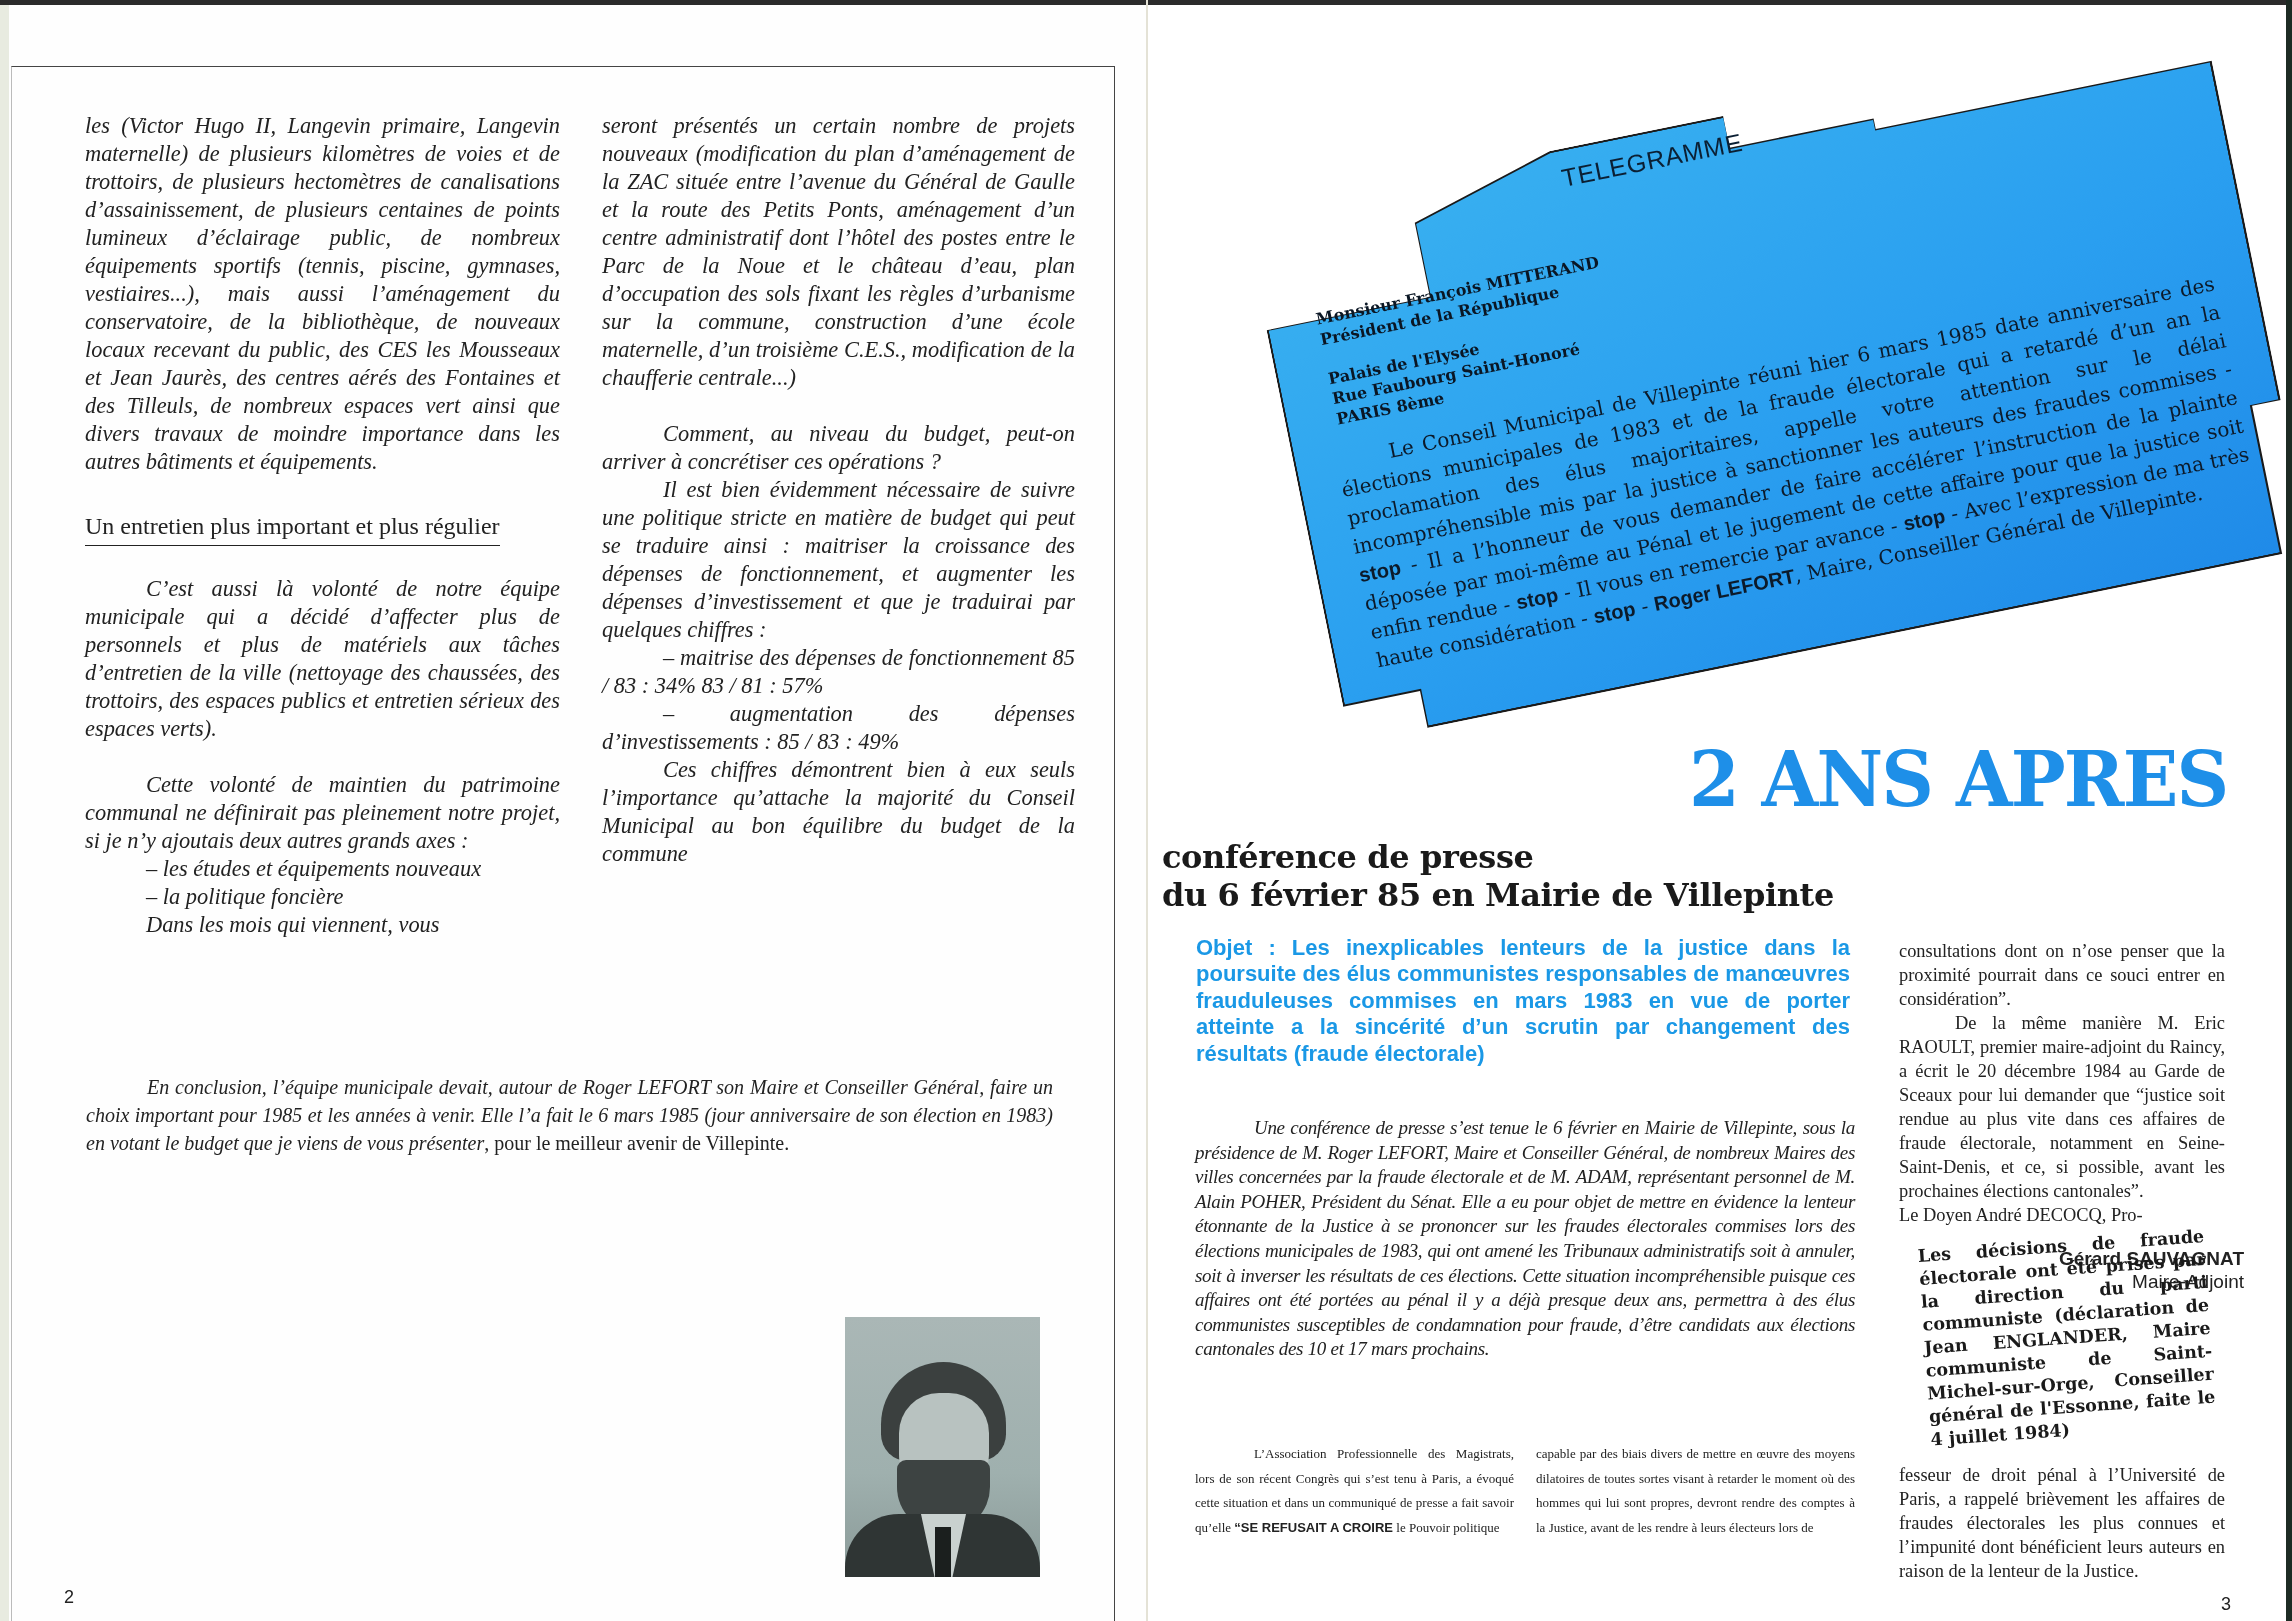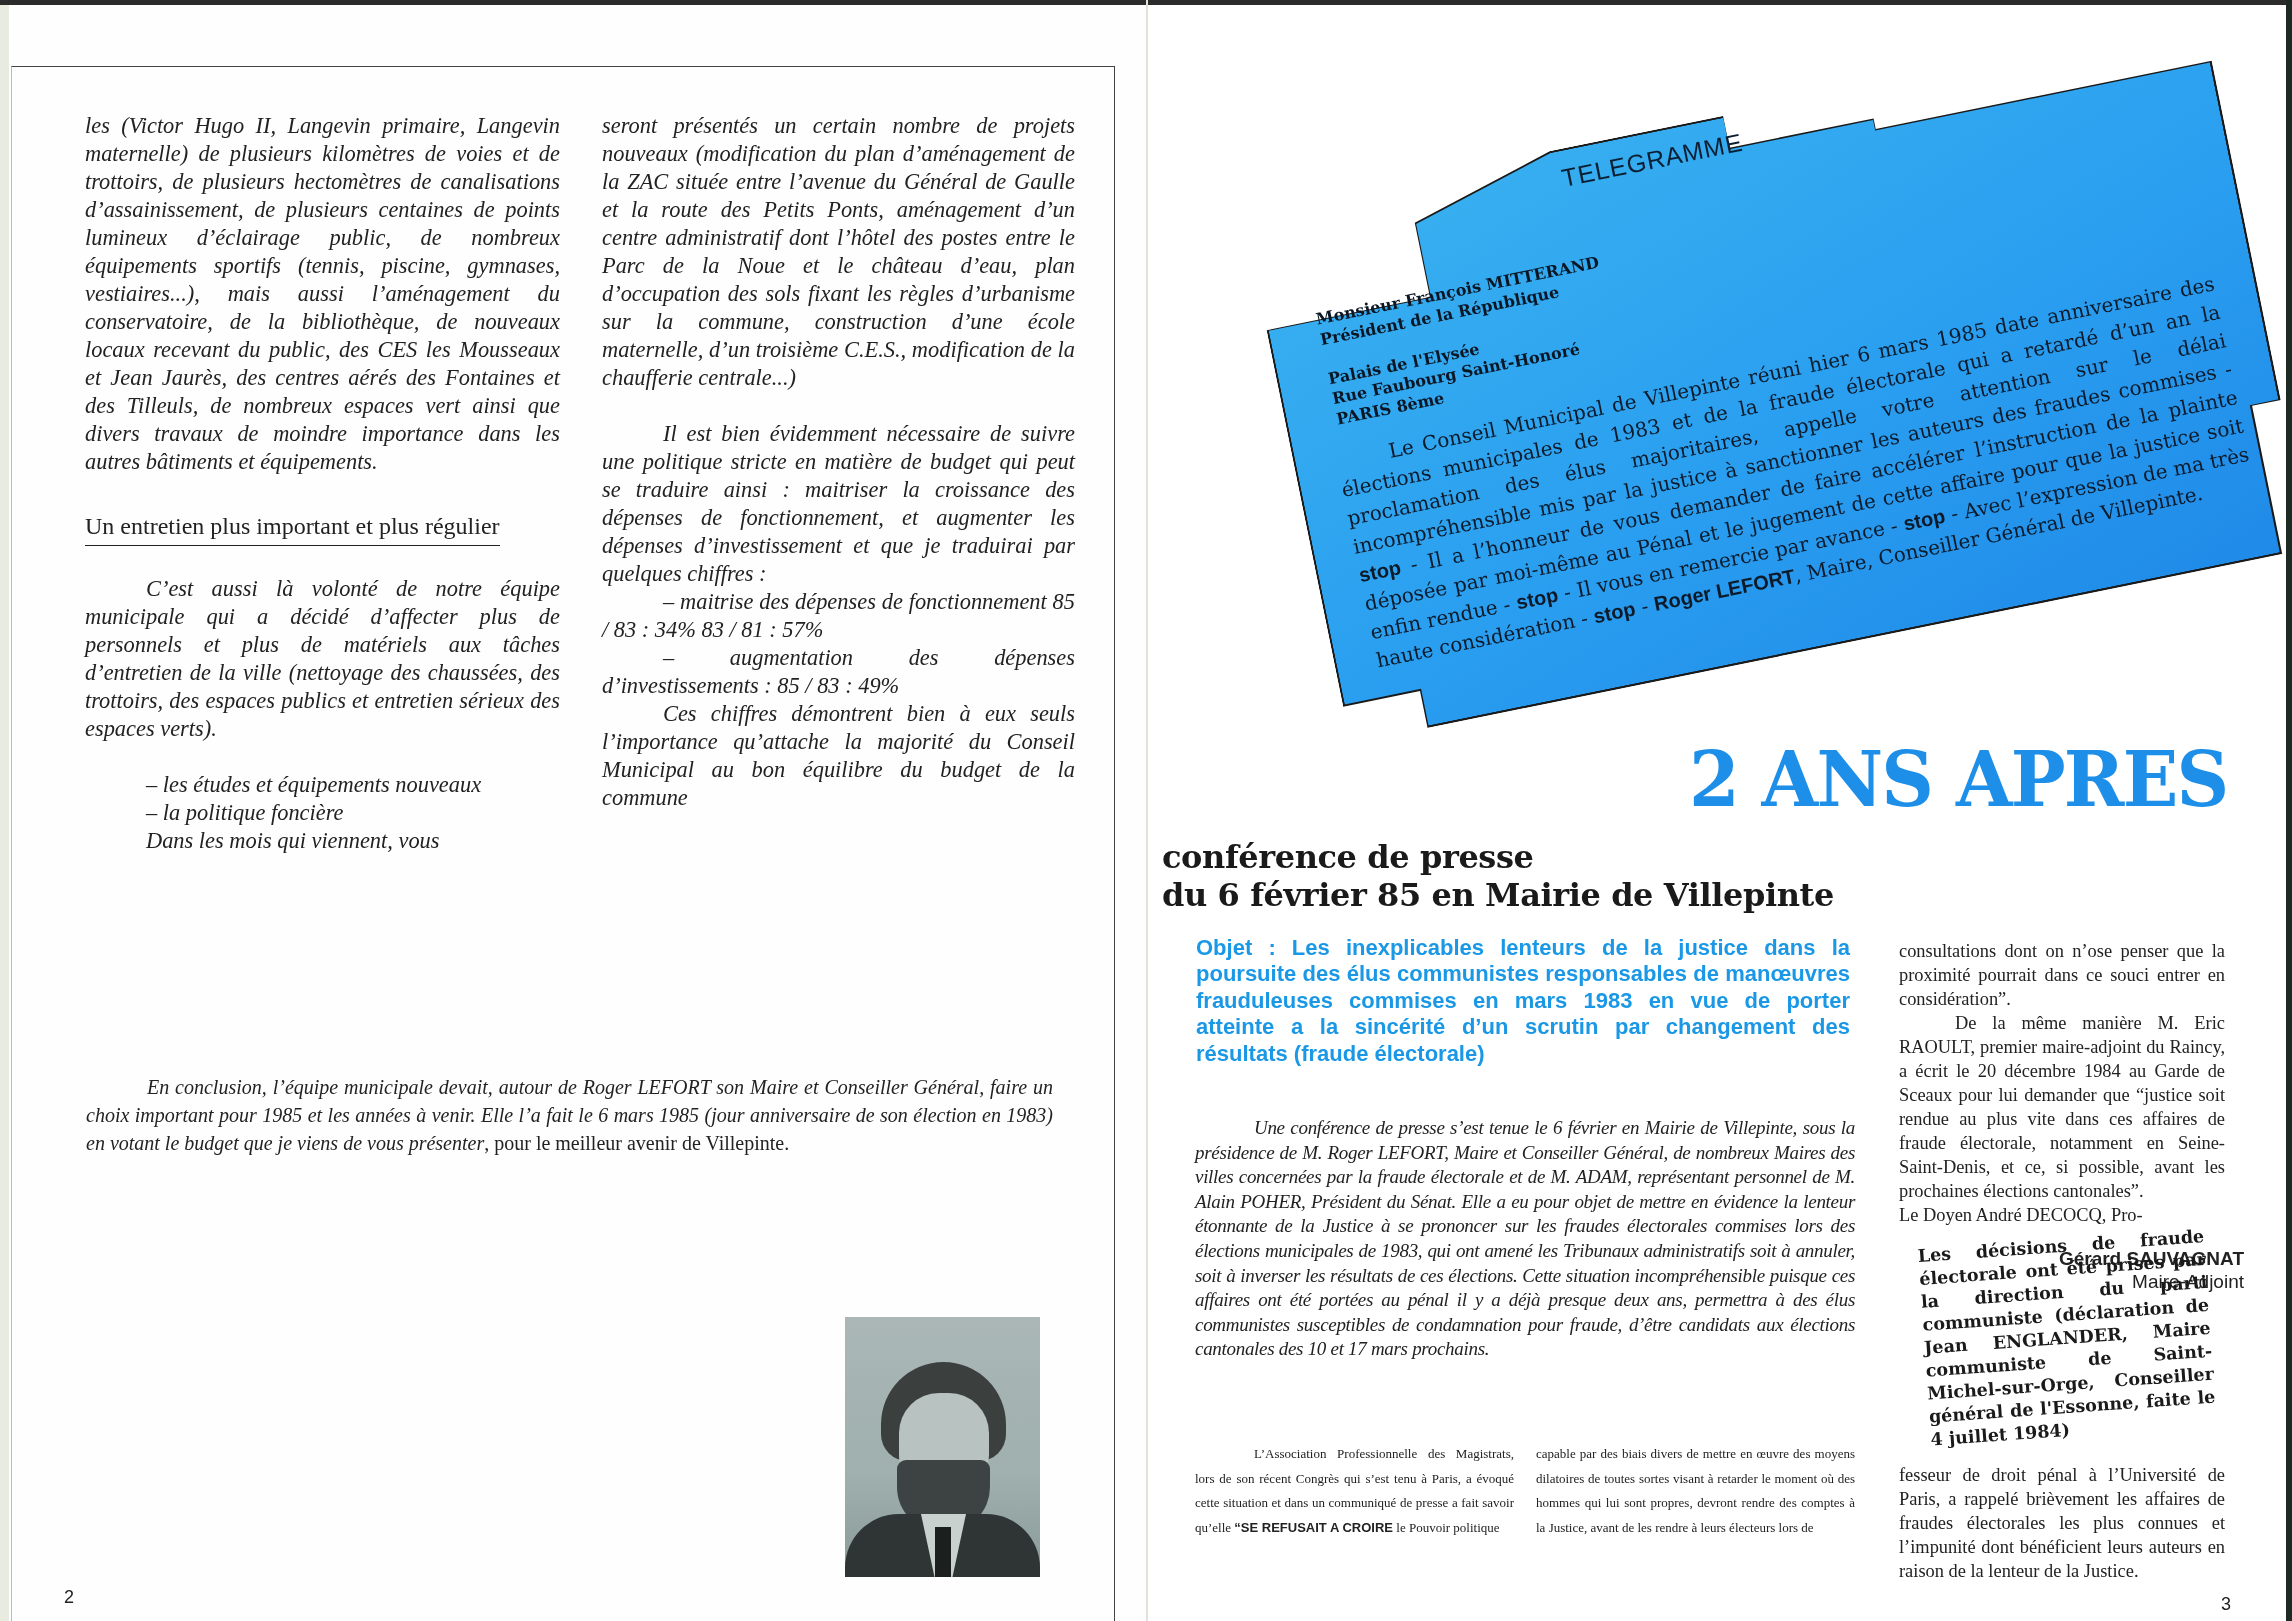--- a/index.html
+++ b/index.html
@@ -76,28 +76,30 @@
 
 <div class="page page-left">
   <div class="frame"></div>
 </div>
 
 <div class="col col1 serif-it">
   <p>les (Victor Hugo II, Langevin primaire, Langevin maternelle) de plusieurs kilomètres de voies et de trottoirs, de plusieurs hectomètres de canalisations d’assainissement, de plusieurs centaines de points lumineux d’éclairage public, de nombreux équipements sportifs (tennis, piscine, gymnases, vestiaires...), mais aussi l’aménagement du conservatoire, de la bibliothèque, de nouveaux locaux recevant du public, des CES les Mousseaux et Jean Jaurès, des centres aérés des Fontaines et des Tilleuls, de nombreux espaces vert ainsi que divers travaux de moindre importance dans les autres bâtiments et équipements.</p>
   <div class="subhead">Un entretien plus important et plus régulier</div>
   <p class="indent">C’est aussi là volonté de notre équipe municipale qui a décidé d’affecter plus de personnels et plus de matériels aux tâches d’entretien de la ville (nettoyage des chaussées, des trottoirs, des espaces publics et entretien sérieux des espaces verts).</p>
   <div class="gap"></div>
+  <p class="indent">Cette volonté de maintien du patrimoine communal ne définirait pas pleinement notre projet, si je n’y ajoutais deux autres grands axes :</p>
   <p class="dash">– les études et équipements nouveaux</p>
   <p class="dash">– la politique foncière</p>
   <p class="indent">Dans les mois qui viennent, vous</p>
 </div>
 
 <div class="col col2 serif-it">
   <p>seront présentés un certain nombre de projets nouveaux (modification du plan d’aménagement de la ZAC située entre l’avenue du Général de Gaulle et la route des Petits Ponts, aménagement d’un centre administratif dont l’hôtel des postes entre le Parc de la Noue et le château d’eau, plan d’occupation des sols fixant les règles d’urbanisme sur la commune, construction d’une école maternelle, d’un troisième C.E.S., modification de la chaufferie centrale...)</p>
   <div class="gap"></div>
+  <p class="indent">Comment, au niveau du budget, peut-on arriver à concrétiser ces opérations ?</p>
   <p class="indent">Il est bien évidemment nécessaire de suivre une politique stricte en matière de budget qui peut se traduire ainsi : maitriser la croissance des dépenses de fonctionnement, et augmenter les dépenses d’investissement et que je traduirai par quelques chiffres :</p>
   <p class="indent">– maitrise des dépenses de fonctionnement 85 / 83 : 34%    83 / 81 : 57%</p>
   <p class="indent">– augmentation des dépenses d’investissements : 85 / 83 : 49%</p>
   <p class="indent">Ces chiffres démontrent bien à eux seuls l’importance qu’attache la majorité du Conseil Municipal au bon équilibre du budget de la commune</p>
 </div>
 
 <div class="conclusion serif-it">
   <span style="display:inline-block;width:61px;"></span><span>En conclusion, l’équipe municipale devait, autour de Roger LEFORT son Maire et Conseiller Général, faire un choix important pour 1985 et les années à venir. Elle l’a fait le 6 mars 1985 (jour anniversaire de son élection en 1983) en votant le budget que je viens de vous présenter</span><span class="up">, pour le meilleur avenir de Villepinte.</span>
 </div>
 

